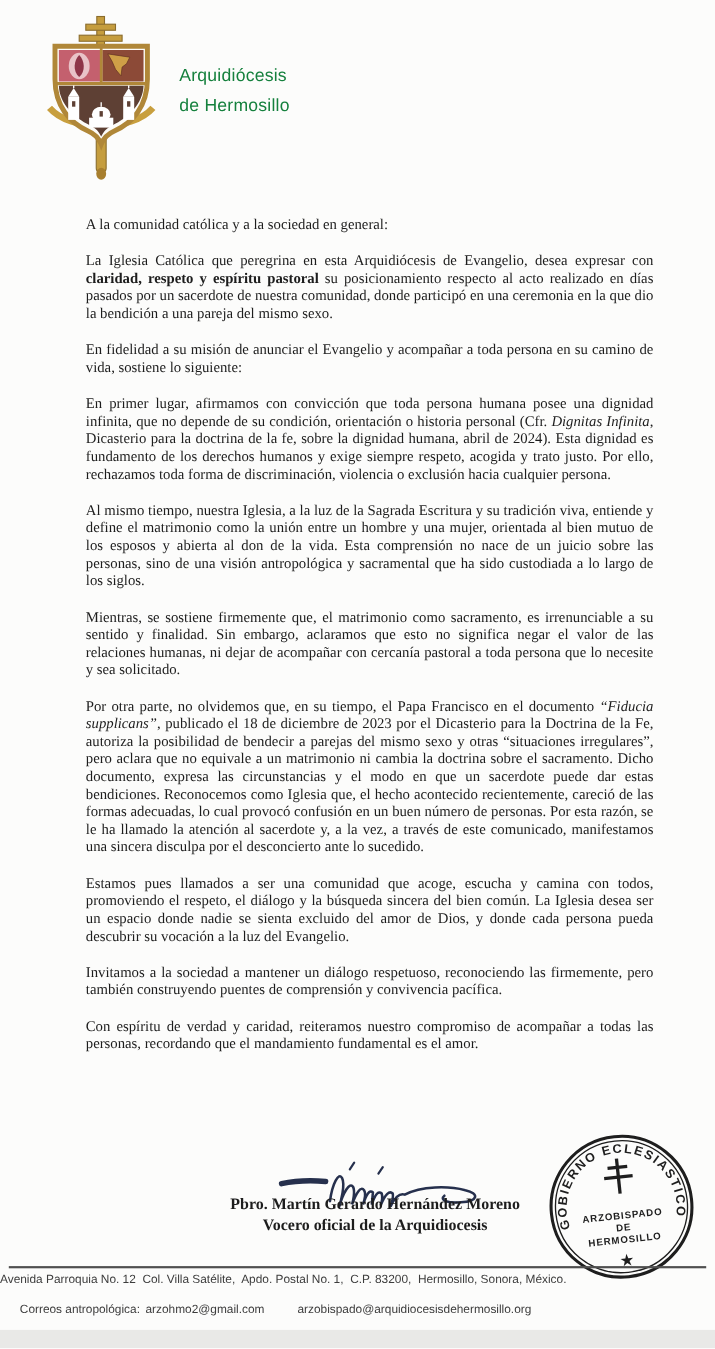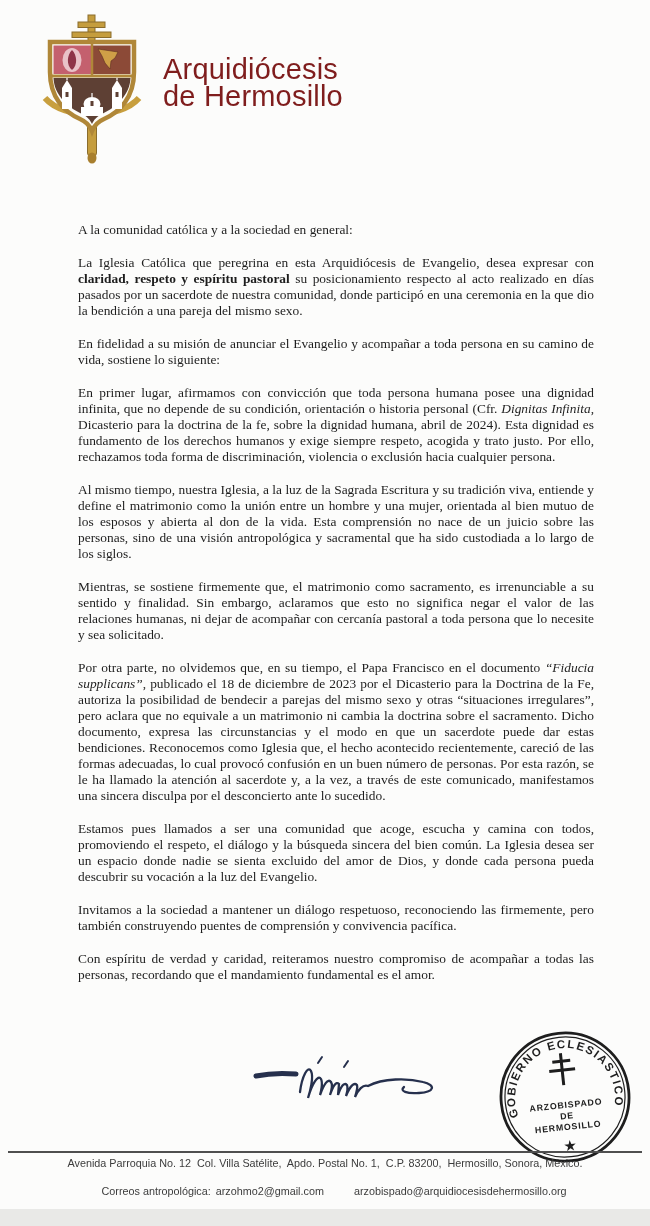--- a/index.html
+++ b/index.html
@@ -1,42 +1,42 @@
 <!DOCTYPE html>
 <html><head>
 <meta charset="utf-8">
 <style>
   html,body{margin:0;padding:0;background:#ffffff;}
   .page{position:relative;width:650px;height:1226px;background:#fcfcfb;overflow:hidden;
         font-family:"Liberation Serif",serif;color:#1d1d1d;}
   
   .logo{position:absolute;left:42px;top:12px;}
   .brand{position:absolute;left:163px;top:56px;font-family:"Liberation Sans",sans-serif;
-         font-size:29px;line-height:27px;color:#7f1d1d;letter-spacing:.2px;}
+         font-size:16px;line-height:27px;color:#15803d;letter-spacing:.2px;}
   .hdr-right{position:absolute;top:61px;right:41px;text-align:right;font-size:13.5px;line-height:18px;}
   .hdr-right .mr{margin-right:16px;display:block;}
   .doc-block{display:inline-block;text-align:center;margin-top:9px;}
   .doc-type{font-size:14px;letter-spacing:.3px;margin-bottom:1px;}
   .subject{font-weight:bold;font-size:14px;}
   
   .body-text{position:absolute;left:78px;top:196px;width:516px;font-size:13.4px;
              line-height:16px;text-align:justify;}
   .para{margin:0 0 17px 0;}
-  .salutation{text-align:left;margin-top:26px;}
+  .salutation{text-align:left;}
   .it{font-style:italic;font-family:Liberation Serif, serif;}
   .bd{font-weight:bold;margin-top:35px;}
   
   .sig-block{position:absolute;left:163px;top:1086px;width:356px;text-align:center;
              font-weight:bold;font-size:14.5px;line-height:19px;}
   .sig-scribble{position:absolute;left:252px;top:1050px;}
   
   .seal{position:absolute;left:495px;top:1024px;}
   
   .footer-rule{position:absolute;left:8px;right:8px;top:1151px;border-top:2px solid #4f4f4f;}
-  .footer{position:absolute;left:0;top:1157px;width:650px;text-align:center;
+  .footer{position:absolute;left:0;top:1157px;width:650px;text-align:left;
           font-family:"Liberation Sans",sans-serif;font-size:10.8px;line-height:13.8px;color:#3c3c3c;}
   .footer .line{white-space:pre-wrap;}
   .emails .gap{margin-left:30px;}
   .emails .lbl{margin-right:5px;}
   .scan-edge{position:absolute;left:0;top:1209px;width:650px;height:17px;background:#e9e9e7;}
 </style>
 </head>
 <body>
 
 <div class="page">
@@ -121,20 +121,24 @@
              C60,34 66,24 69,29 C71,33 69,42 68,45
              C72,34 76,28 79,32 C81,35 79,42 78,45
              C81,36 84,31 87,34 L86,45
              C89,36 92,32 95,35 C96,38 95,43 94,46
              C98,36 102,32 105,35 C106,38 104,44 103,47
              C106,40 111,34 116,36 C131,28 156,28 171,32
              C184,35 183,42 167,43 C155,44 147,41 152,37" stroke="#26304d" stroke-width="2.3" fill="none" stroke-linecap="round"></path>
     <path d="M66,13 L70,7 M92,17 L96,11" stroke="#26304d" stroke-width="2" fill="none" stroke-linecap="round"></path>
   </svg>
 
+  <div class="sig-block">
+    <div>Pbro. Martín Gerardo Hernández Moreno</div>
+    <div>Vocero oficial de la Arquidiocesis</div>
+  </div>
 
   <svg class="seal" width="140" height="146" viewBox="0 0 140 146">
     <g transform="rotate(-6 70 73)">
       <circle cx="70" cy="73" r="64" fill="none" stroke="#1e1e1e" stroke-width="2.8"></circle>
       <circle cx="70" cy="73" r="60" fill="none" stroke="#1e1e1e" stroke-width="1.2"></circle>
       <defs>
         <path id="sealArc" d="M 22,88 A 50,50 0 1 1 118,88"></path>
       </defs>
       <text font-family="Liberation Sans, sans-serif" font-size="11.5" font-weight="bold" fill="#1e1e1e" letter-spacing="1.6">
         <textPath href="#sealArc" startOffset="50%" text-anchor="middle">GOBIERNO ECLESIASTICO</textPath>

